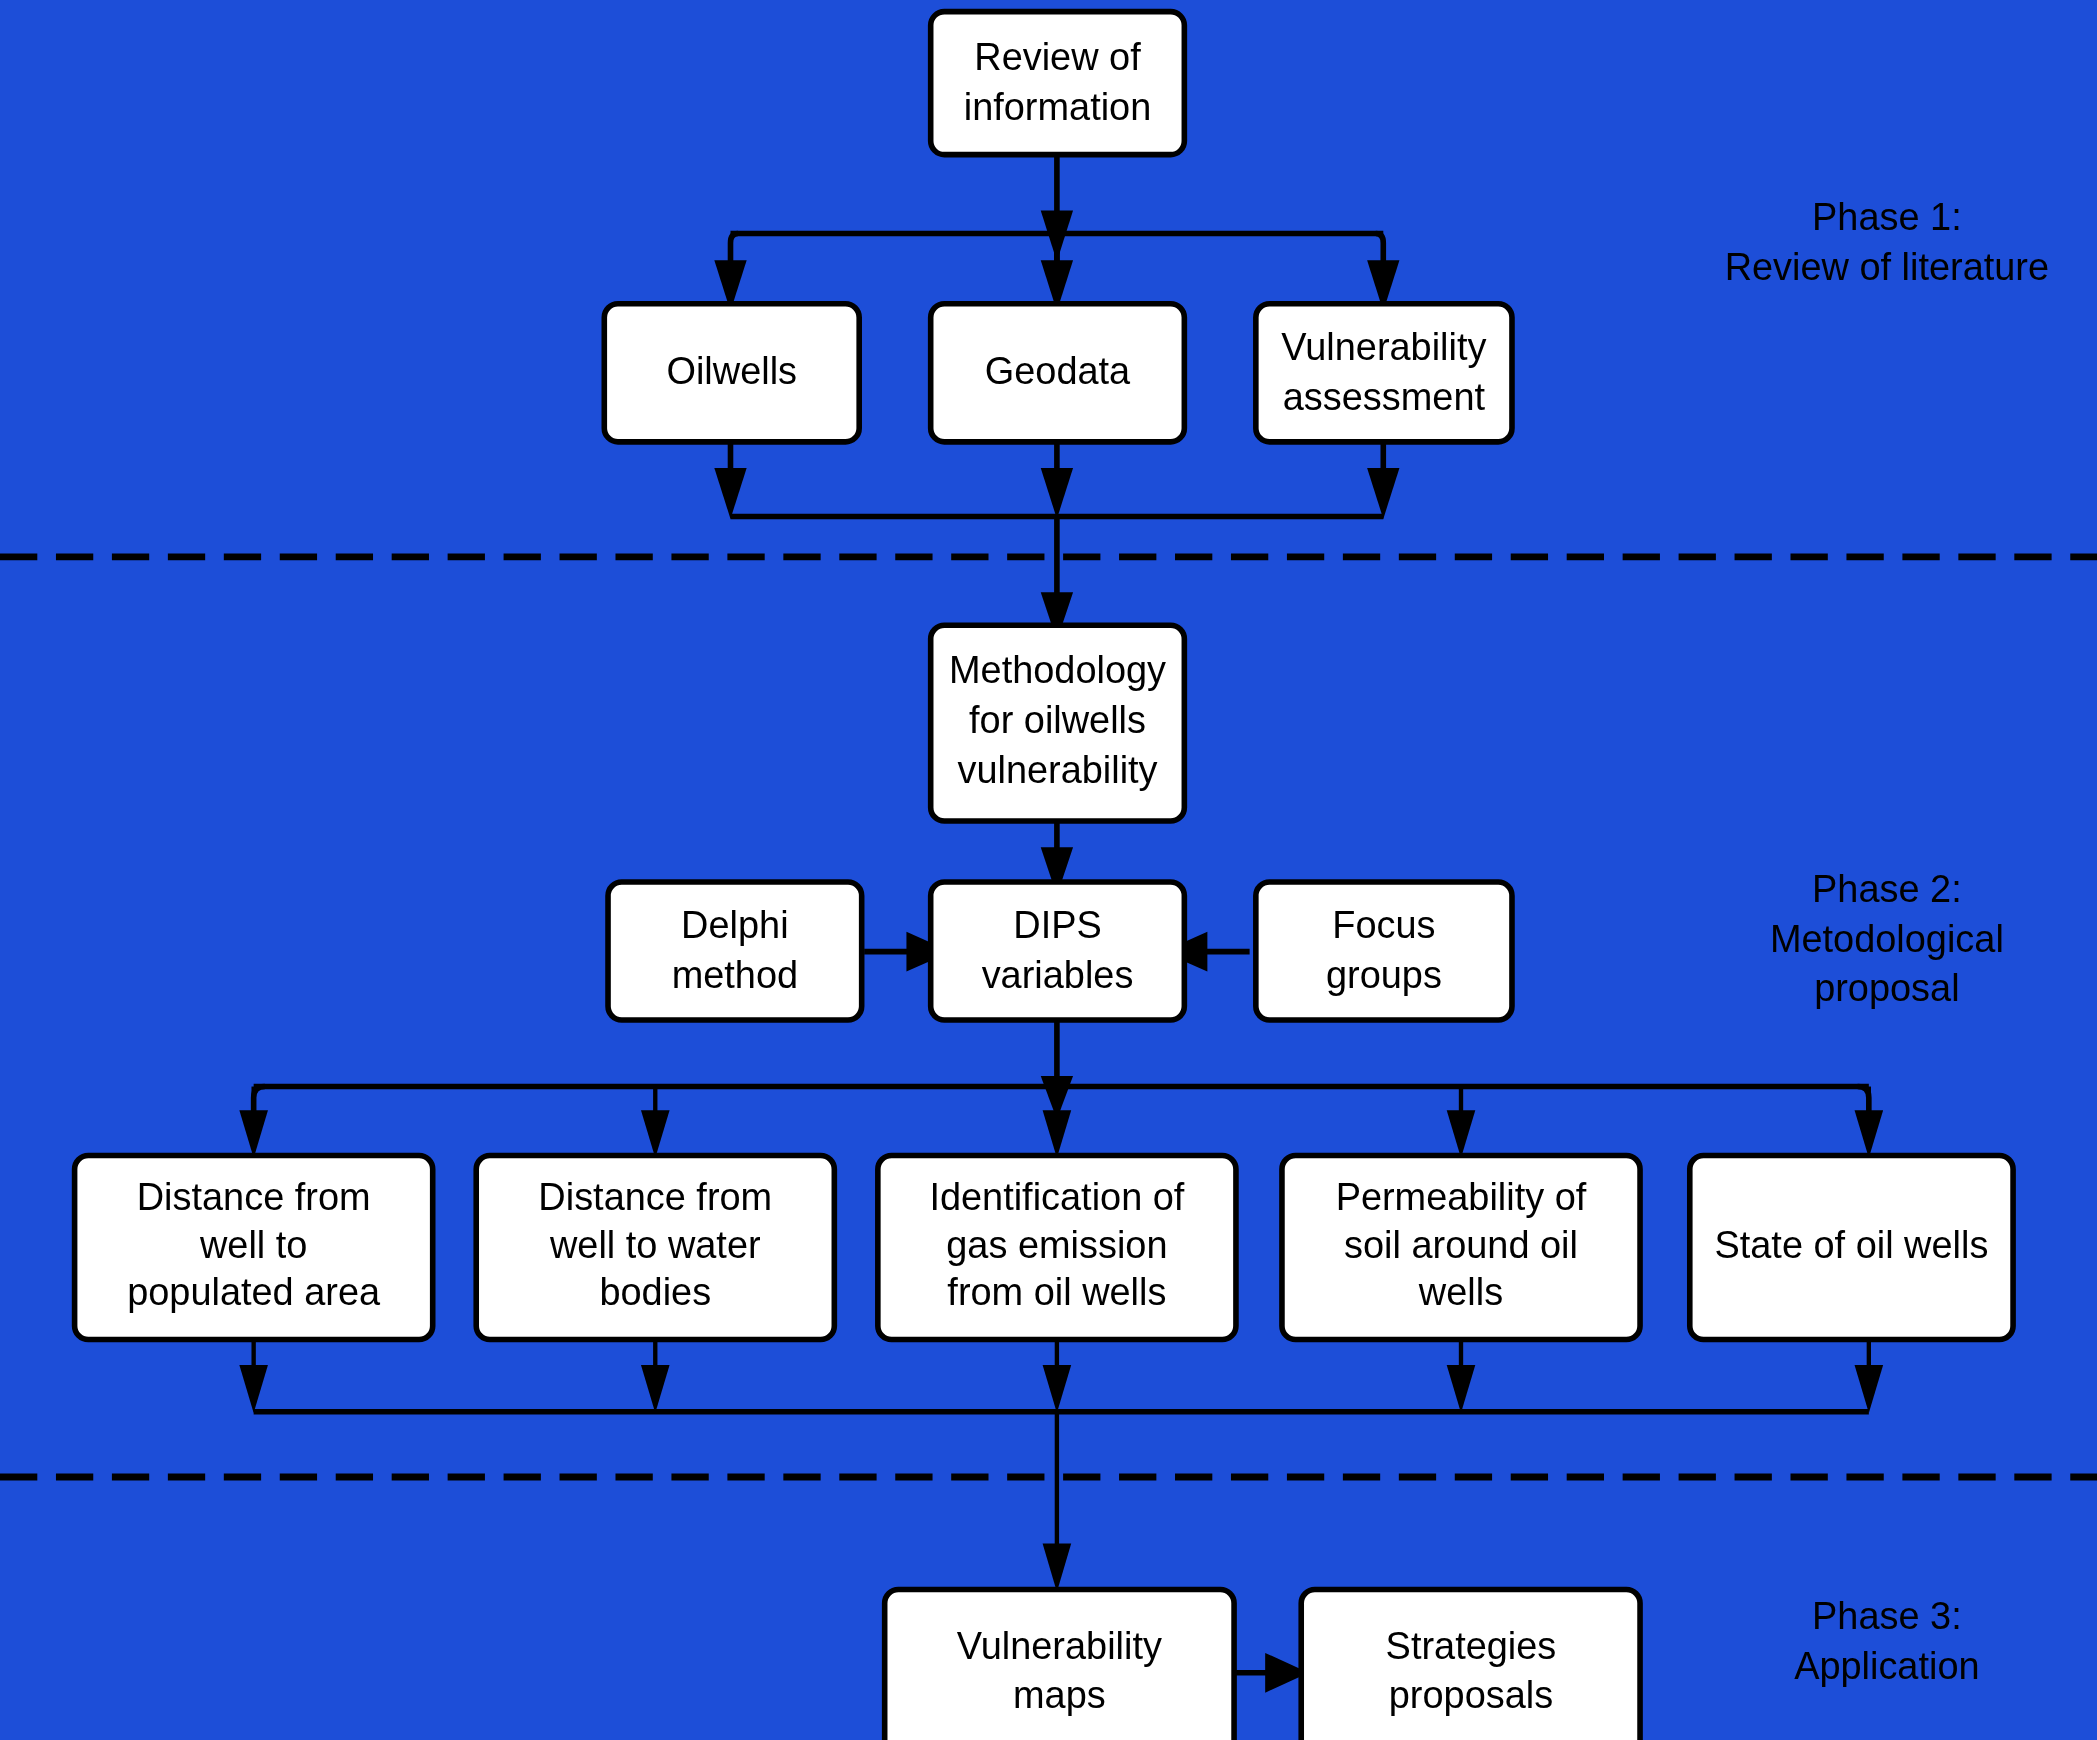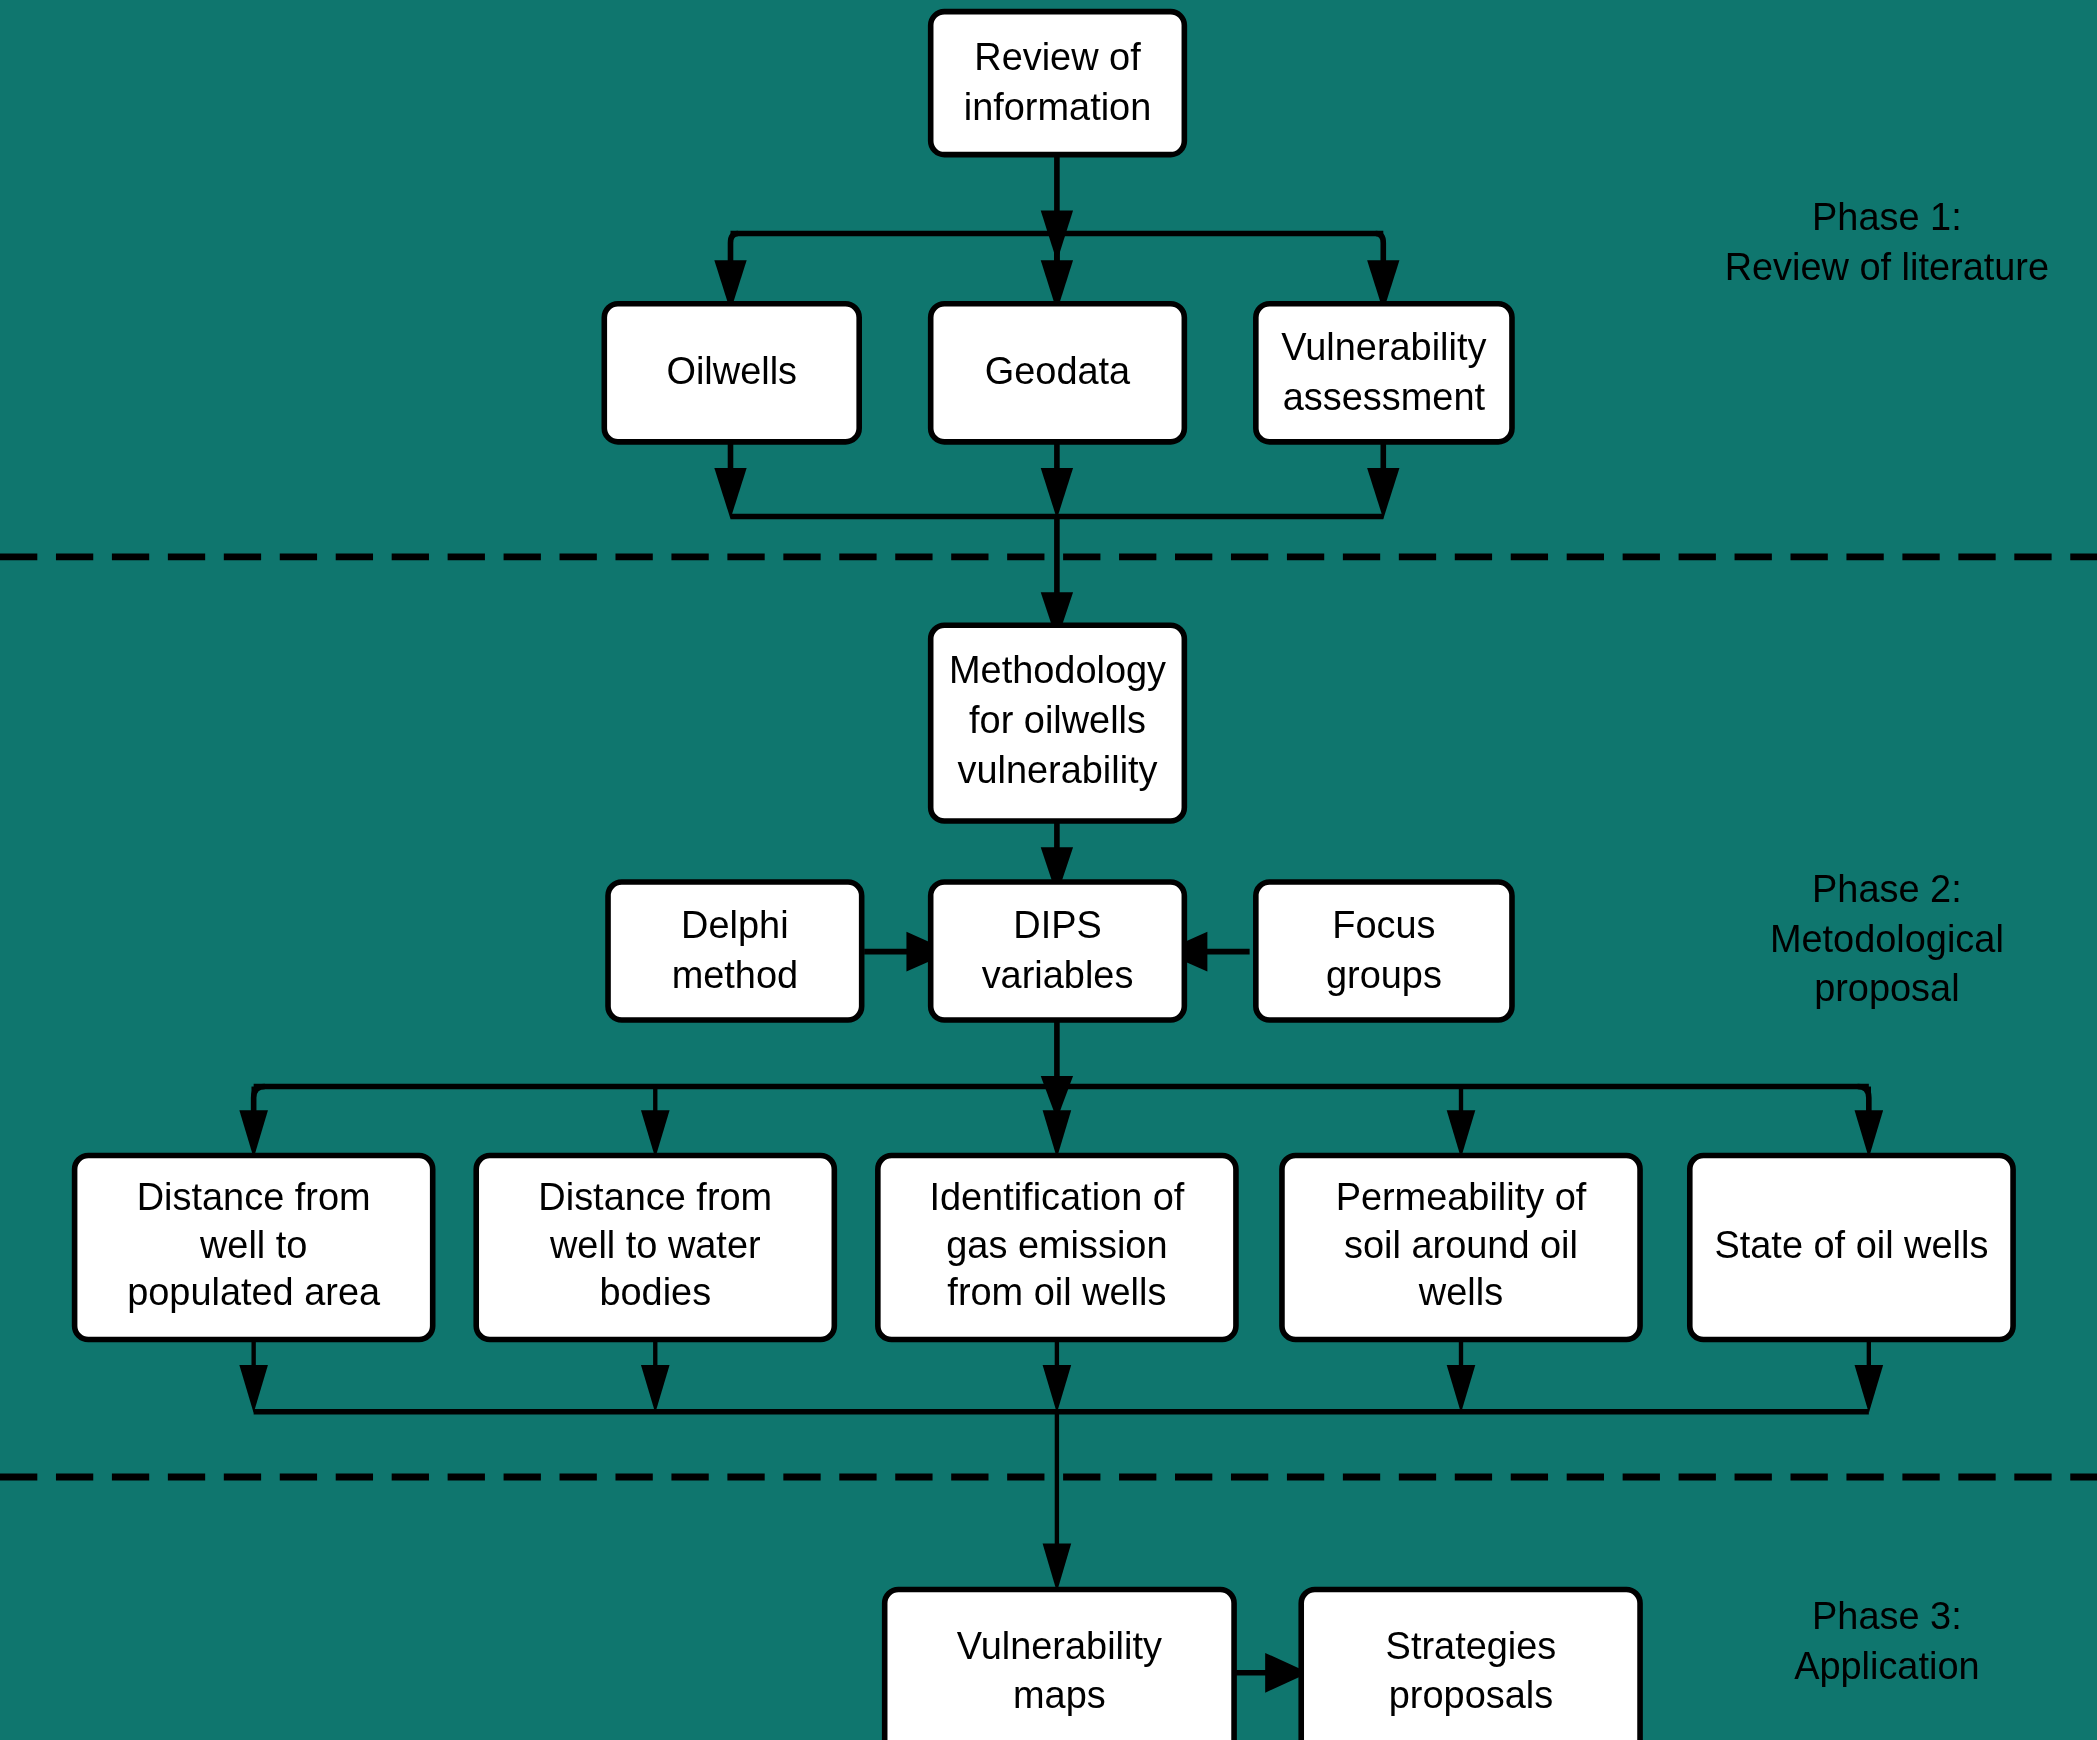--- a/index.html
+++ b/index.html
@@ -4,21 +4,21 @@
 <style>
   html, body {
     margin: 0;
     padding: 0;
     background: #ffffff;
   }
   #diagram-root {
     position: relative;
     width: 2097px;
     height: 1741px;
-    background: #0f766e;
+    background: #1d4ed8;
     font-family: "Liberation Sans", sans-serif;
     text-align: right;
   }
   svg.flow {
     display: block;
     width: 2097px;
     height: 1741px;
   }
   .node-box {
     fill: #ffffff;

